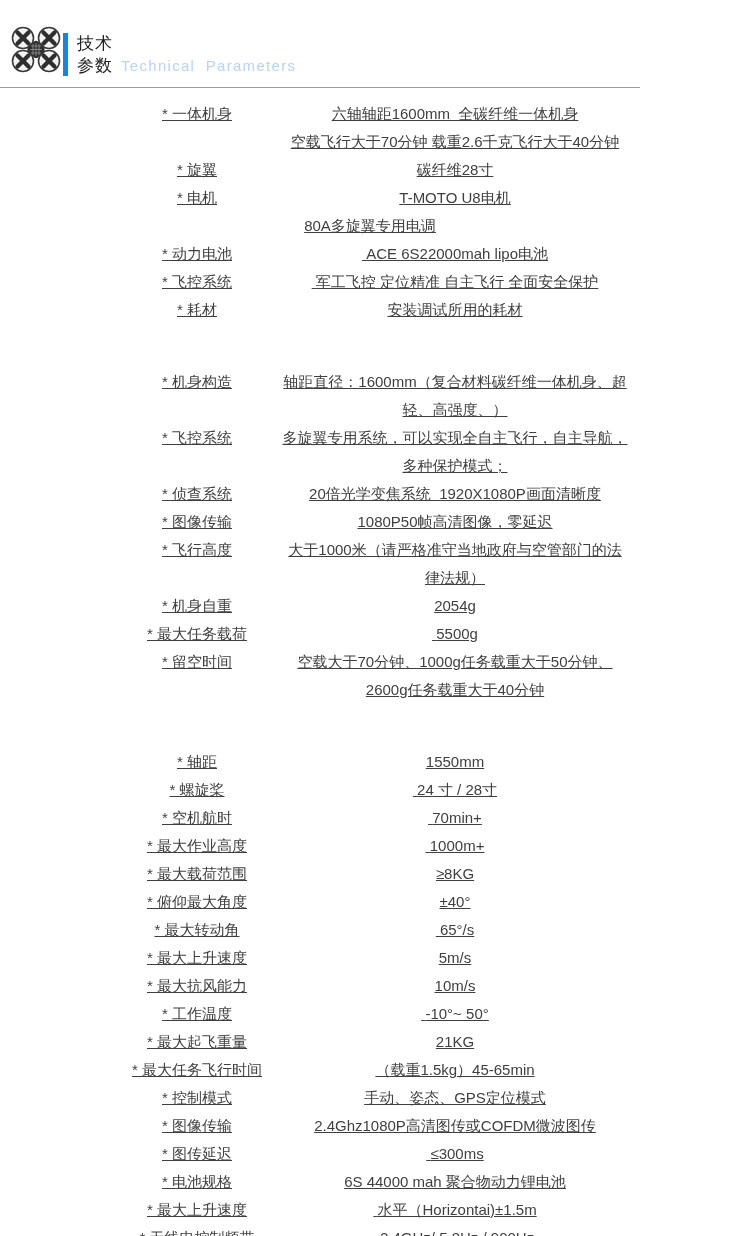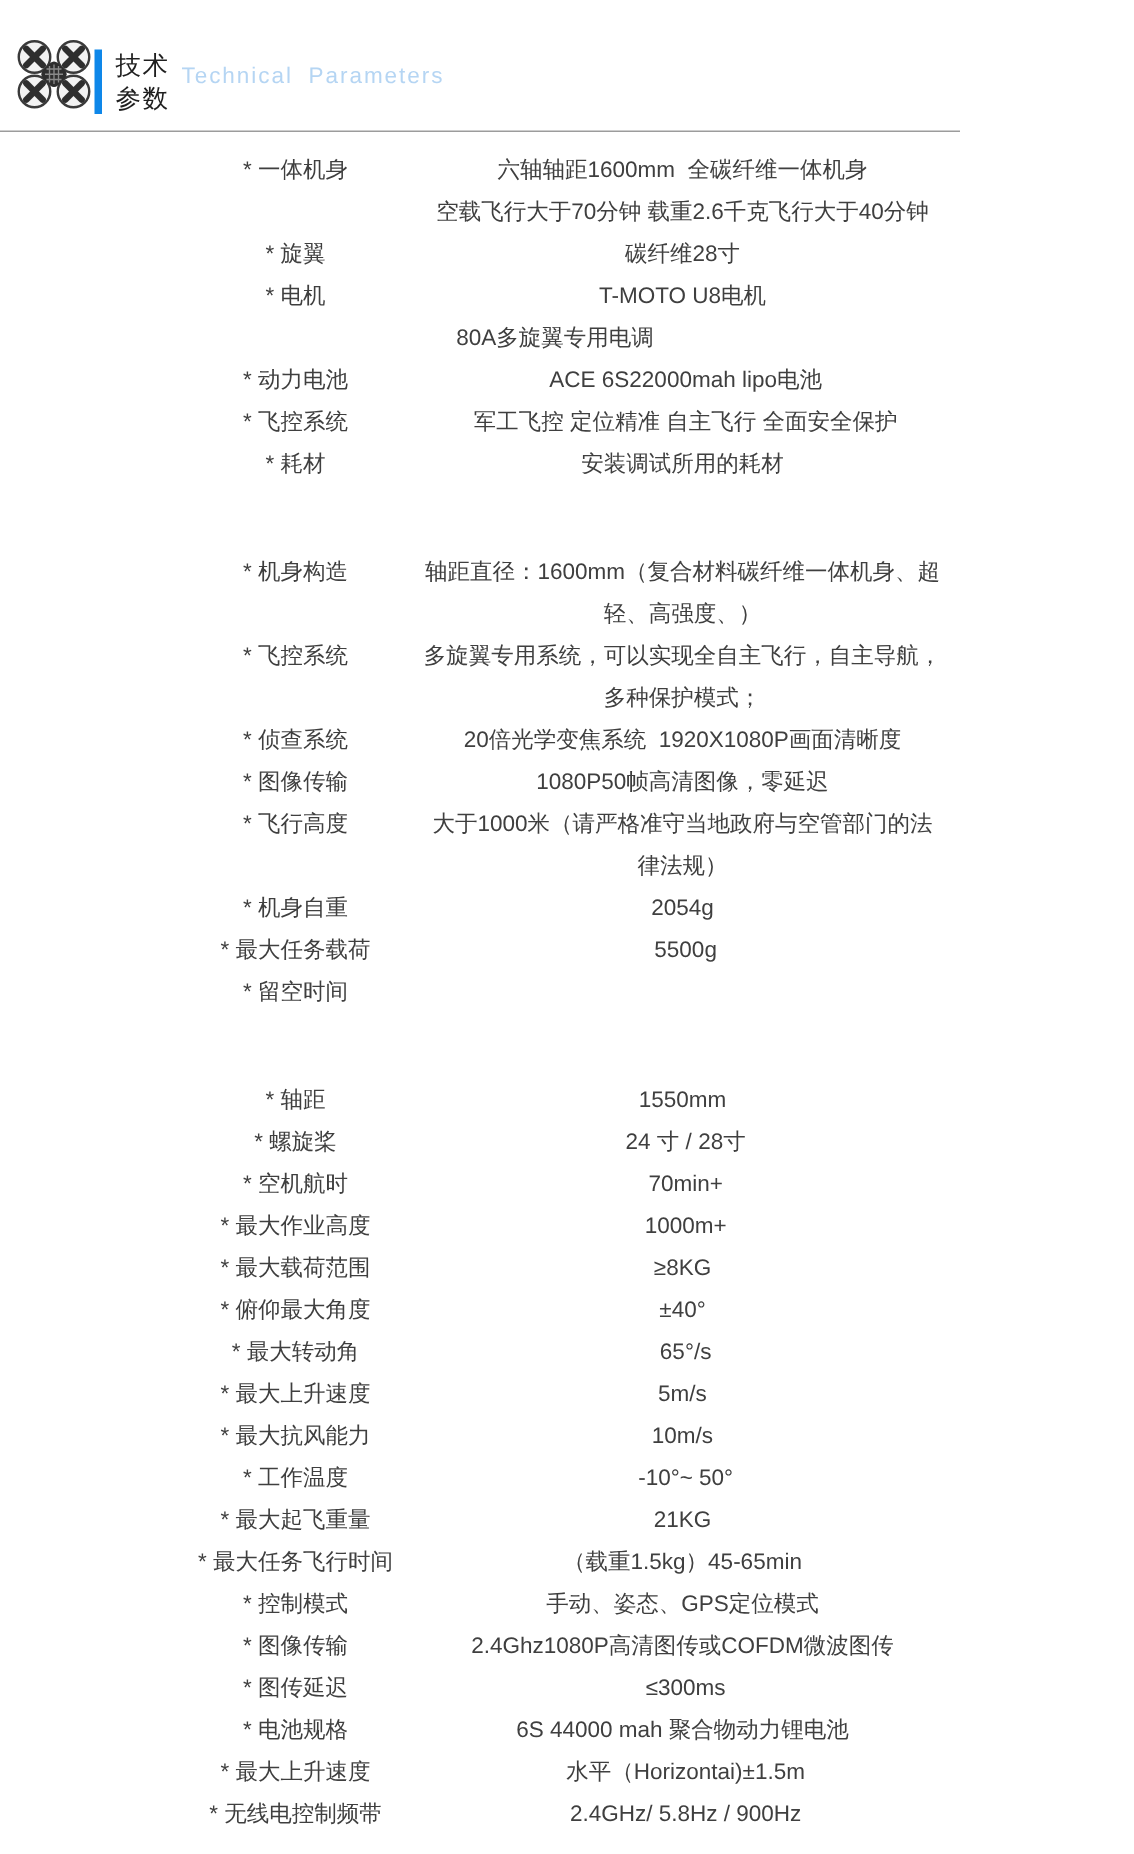--- a/index.html
+++ b/index.html
@@ -3,28 +3,28 @@
 <meta charset="utf-8">
 <style>
   html,body{margin:0;padding:0;}
   body{
     width:756px;height:1236px;
     background:#ffffff;
     font-family:"Liberation Sans","DejaVu Sans",sans-serif;
     color:#3f3f3f;
     overflow:hidden;
   }
-  .page{position:relative;width:640px;height:1236px;background:#fff;}
+  .page{position:relative;width:640px;height:1236px;background:#fff;text-decoration:underline;}
 
   
   .header{position:relative;height:87px;}
   .drone-icon{position:absolute;left:10px;top:26px;}
   .accent-bar{position:absolute;left:63px;top:33px;width:5px;height:43px;background:#0e87e9;}
   .title-cn{position:absolute;left:77px;top:33px;font-size:17px;line-height:22px;color:#1f1f1f;letter-spacing:1px;}
-  .title-en{position:absolute;left:121px;top:42px;font-size:15px;line-height:18px;color:#b5d5f3;letter-spacing:1.3px;word-spacing:5px;}
+  .title-en{position:absolute;left:121px;top:57px;font-size:15px;line-height:18px;color:#b5d5f3;letter-spacing:1.3px;word-spacing:5px;}
   .rule{border:none;border-top:1px solid #9c9c9c;margin:0;}
 
   
   .spec-list{padding:12px 12px 0 112px;font-size:15px;line-height:28px;text-align:center;}
   .spec-section + .spec-section{margin-top:44px;}
   .spec-row{display:flex;align-items:flex-start;}
   .spec-label{width:170px;flex:none;white-space:pre;}
   .spec-value{flex:1;white-space:pre-wrap;}
 </style>
 </head>
@@ -126,20 +126,21 @@
         <div class="spec-row">
       <div class="spec-label">* 机身自重</div>
       <div class="spec-value"><div>2054g</div></div>
     </div>
         <div class="spec-row">
       <div class="spec-label">* 最大任务载荷</div>
       <div class="spec-value"><div> 5500g</div></div>
     </div>
         <div class="spec-row">
       <div class="spec-label">* 留空时间</div>
+      <div class="spec-value"><div>空载大于70分钟、1000g任务载重大于50分钟、</div><div>2600g任务载重大于40分钟</div></div>
     </div>
       </div>
       <div class="spec-section">
         <div class="spec-row">
       <div class="spec-label">* 轴距</div>
       <div class="spec-value"><div>1550mm</div></div>
     </div>
         <div class="spec-row">
       <div class="spec-label">* 螺旋桨</div>
       <div class="spec-value"><div> 24 寸 / 28寸</div></div>

